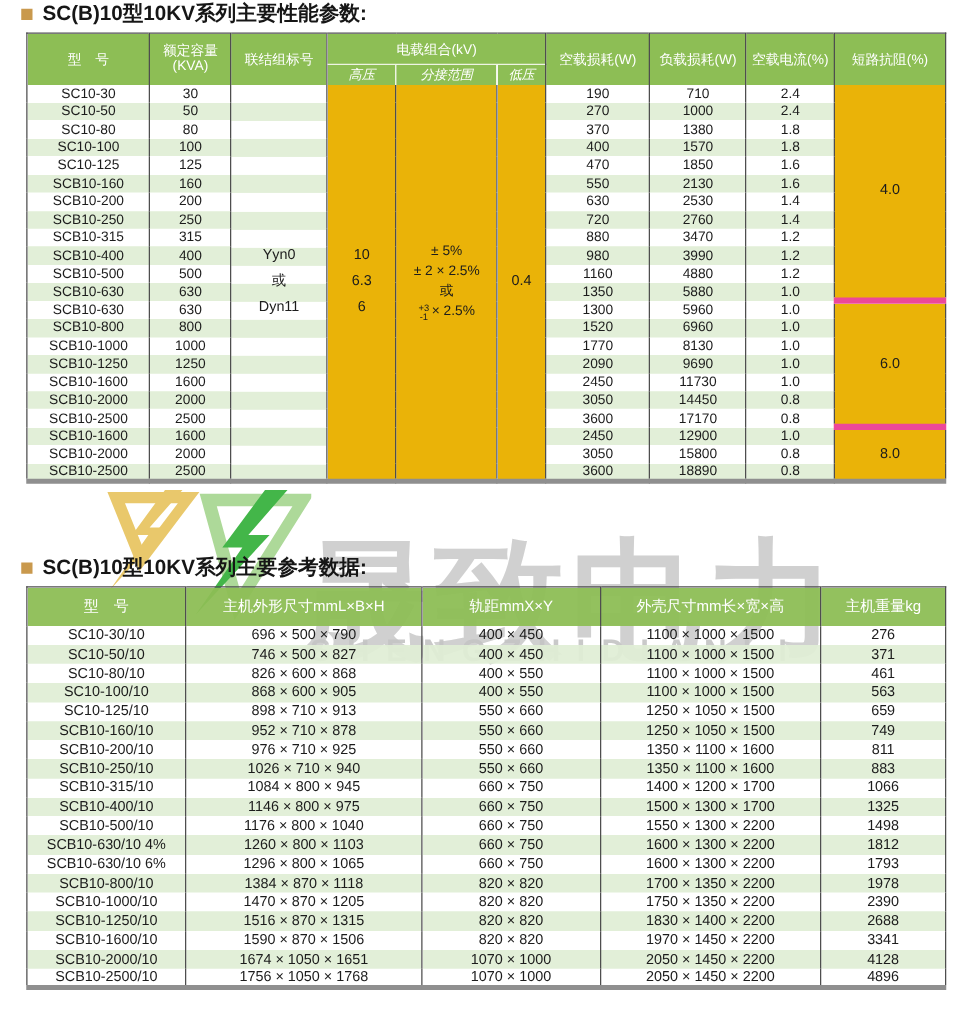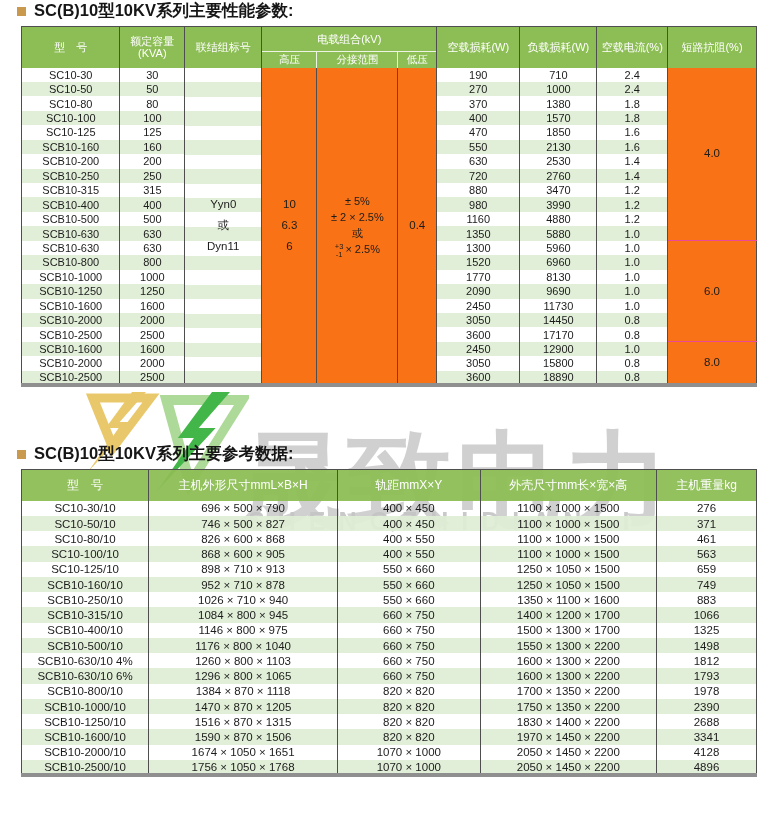--- a/index.html
+++ b/index.html
@@ -25,33 +25,33 @@
   .title-text { font-size: 16.5px; font-weight: bold; color: #161616; }
 
   
   .t-wrap { margin: 4px 0 0 21px; width: 736px; }
   table { border-collapse: collapse; table-layout: fixed; width: 736px;
           border: 1px solid #4e4e4e; border-bottom: 4px solid #8f8f8f; }
   th { background: #8dbe55; color: #ffffff; font-weight: normal; overflow: hidden; text-align: center; }
   td { text-align: center; color: #1c1c1c; padding: 0; overflow: hidden; }
   .bl  { border-left: 1px solid #4e4e4e; }
   .blw { border-left: 1px solid #eef4e3; }
-  .btw { border-top: 1px solid #eef4e3; }
+  .btw { border-top: 1px solid #eef4e3; font-style: italic; }
 
   
   #t1 thead tr.r1 th { height: 25px; font-size: 11px; }
   #t1 thead tr.r2 th { height: 16px; font-size: 10.5px; }
   #t1 thead .two-line div { line-height: 12px; font-size: 11px; }
   #t1 tbody tr { height: 14.45px; }
   #t1 tbody td { font-size: 11px; }
   #t1 tbody tr:nth-child(even) { background: #e2efd8; }
   #t1 td.stripe-a { background: repeating-linear-gradient(to bottom,
         #ffffff 0px, #ffffff 14.45px, #e2efd8 14.45px, #e2efd8 28.9px); text-align: center; }
-  #t1 td.solid-w { background: #f97316; }
-  #t1 td.g-sep { border-top: 1px solid #ec4899; }
+  #t1 td.solid-w { background: #eab308; }
+  #t1 td.g-sep { border-top: 5px solid #ec4899; }
   #t1 .ln { line-height: 21px; font-size: 11.5px; }
   #t1 .tap-cell div { line-height: 16px; font-size: 11px; }
   .frac { display: inline-block; vertical-align: -4px; margin-right: 2px; }
   .frac span { display: block; font-size: 7.5px; line-height: 7.5px; text-align: center; }
 
   
   #t2 thead th { height: 31px; font-size: 12px; background: rgba(141, 190, 85, 0.95); }
   #t2 tbody tr { height: 15.26px; }
   #t2 tbody td { font-size: 11.5px; }
   #t2 tbody tr:nth-child(even) { background: rgba(224, 238, 213, 0.93); }
@@ -362,20 +362,27 @@
               <td class="bl">659</td>
             </tr>
             <tr>
               <td>SCB10-160/10</td>
               <td class="bl">952 × 710 × 878</td>
               <td class="bl">550 × 660</td>
               <td class="bl">1250 × 1050 × 1500</td>
               <td class="bl">749</td>
             </tr>
             <tr>
+              <td>SCB10-200/10</td>
+              <td class="bl">976 × 710 × 925</td>
+              <td class="bl">550 × 660</td>
+              <td class="bl">1350 × 1100 × 1600</td>
+              <td class="bl">811</td>
+            </tr>
+            <tr>
               <td>SCB10-250/10</td>
               <td class="bl">1026 × 710 × 940</td>
               <td class="bl">550 × 660</td>
               <td class="bl">1350 × 1100 × 1600</td>
               <td class="bl">883</td>
             </tr>
             <tr>
               <td>SCB10-315/10</td>
               <td class="bl">1084 × 800 × 945</td>
               <td class="bl">660 × 750</td>

